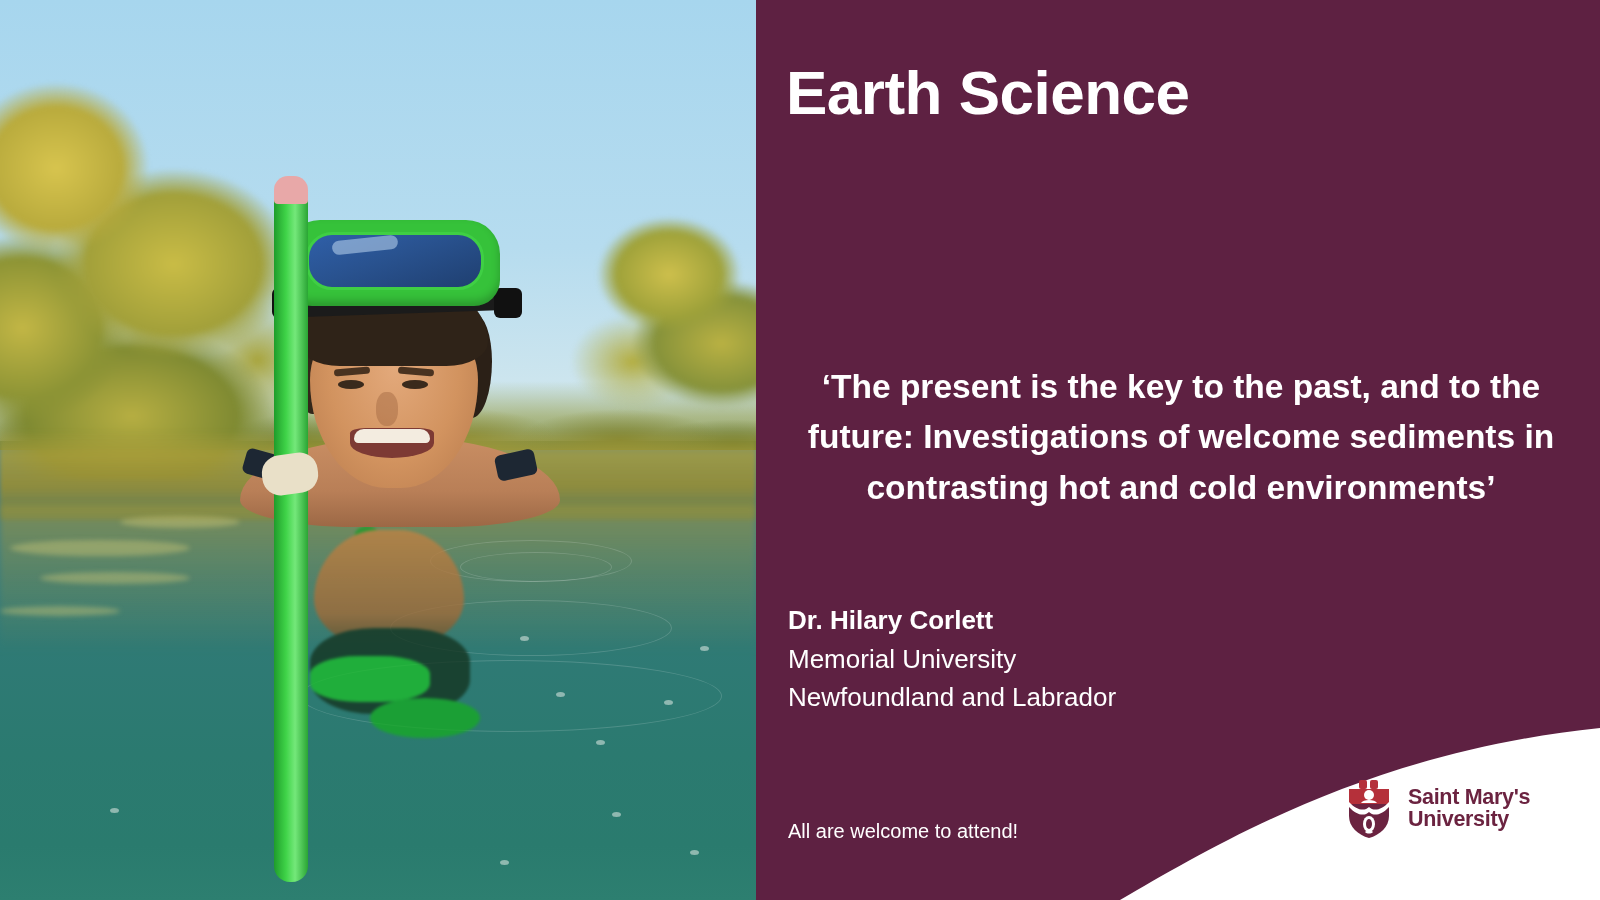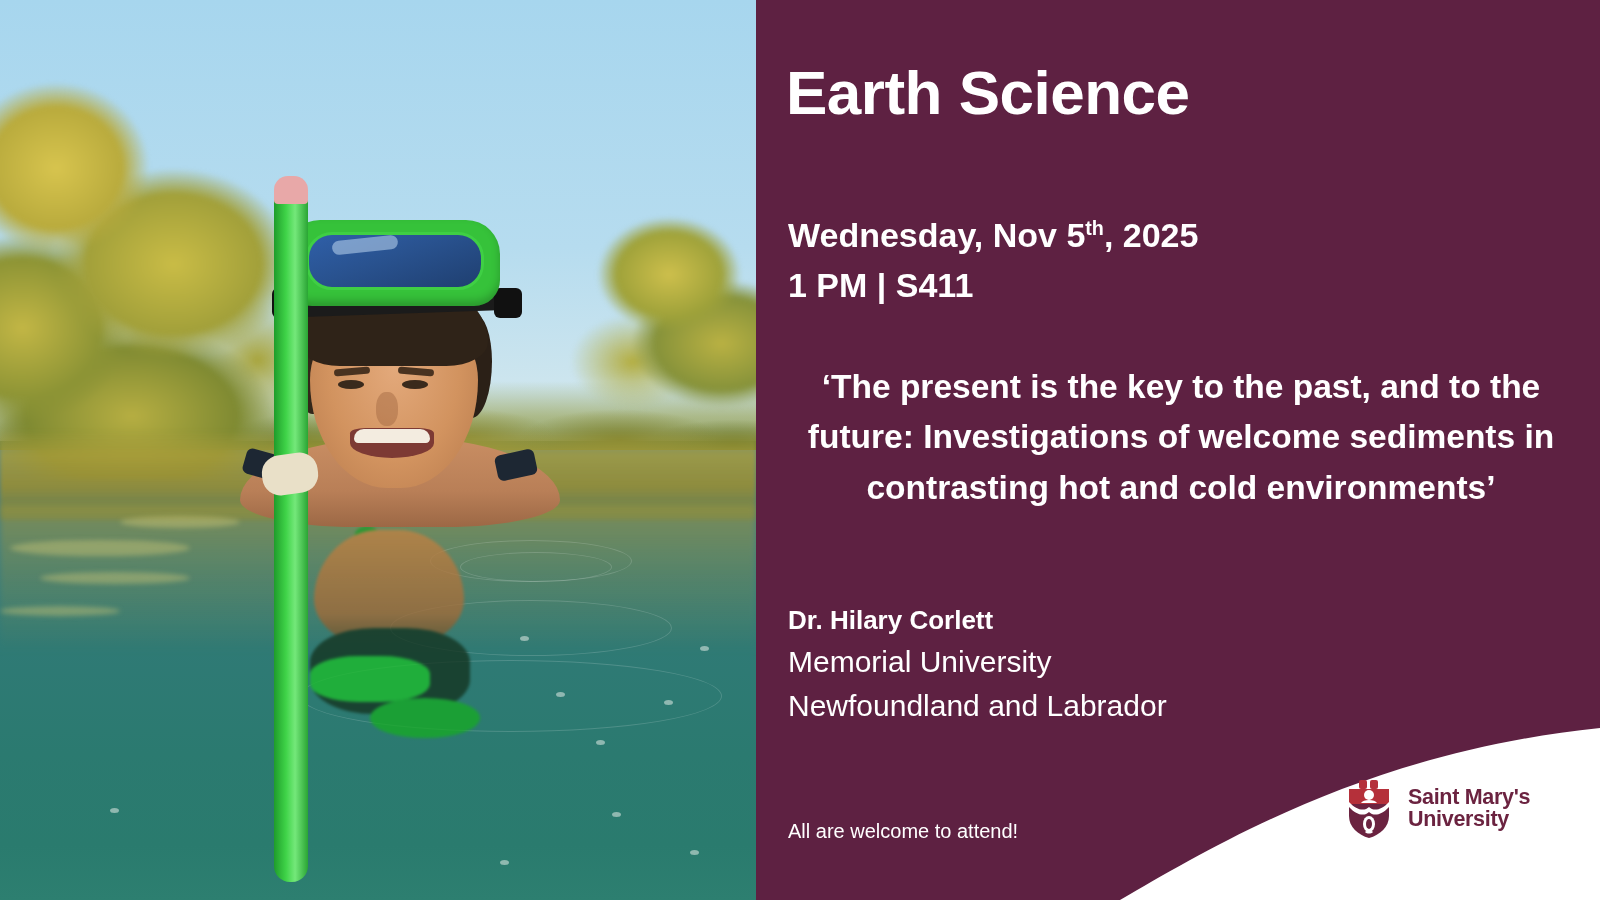--- a/index.html
+++ b/index.html
@@ -330,21 +330,21 @@
     position: absolute;
     left: 32px; top: 590px;
     width: 600px;
   }
   .speaker-name {
     font-size: 26px;
     font-weight: bold;
     line-height: 1.45;
   }
   .speaker-aff {
-    font-size: 30px;
+    font-size: 26px;
     font-weight: 300;
     line-height: 1.47;
     white-space: pre-line;
   }
   .welcome {
     position: absolute;
     left: 32px; top: 808px;
     font-size: 20px;
     font-weight: 300;
   }
@@ -449,21 +449,20 @@
       <div class="snorkel-tube"></div>
       <div class="snorkel-top"></div>
       <div class="mouthpiece"></div>
     </div>
   </div>
 
   <div class="content">
 
     <div class="title">Earth Science</div>
 
-    <div class="datetime"><span>Wednesday, Nov 5</span><sup>th</sup><span>, 2025</span><br><span>1 PM | S411</span></div>
 
     <div class="talk-title">‘The present is the key to the past, and to the future: Investigations of welcome sediments in contrasting hot and cold environments’</div>
 
     <div class="speaker">
       <div class="speaker-name">Dr. Hilary Corlett</div>
       <div class="speaker-aff">Memorial University
 Newfoundland and Labrador</div>
     </div>
 
     <div class="welcome">All are welcome to attend!</div>

